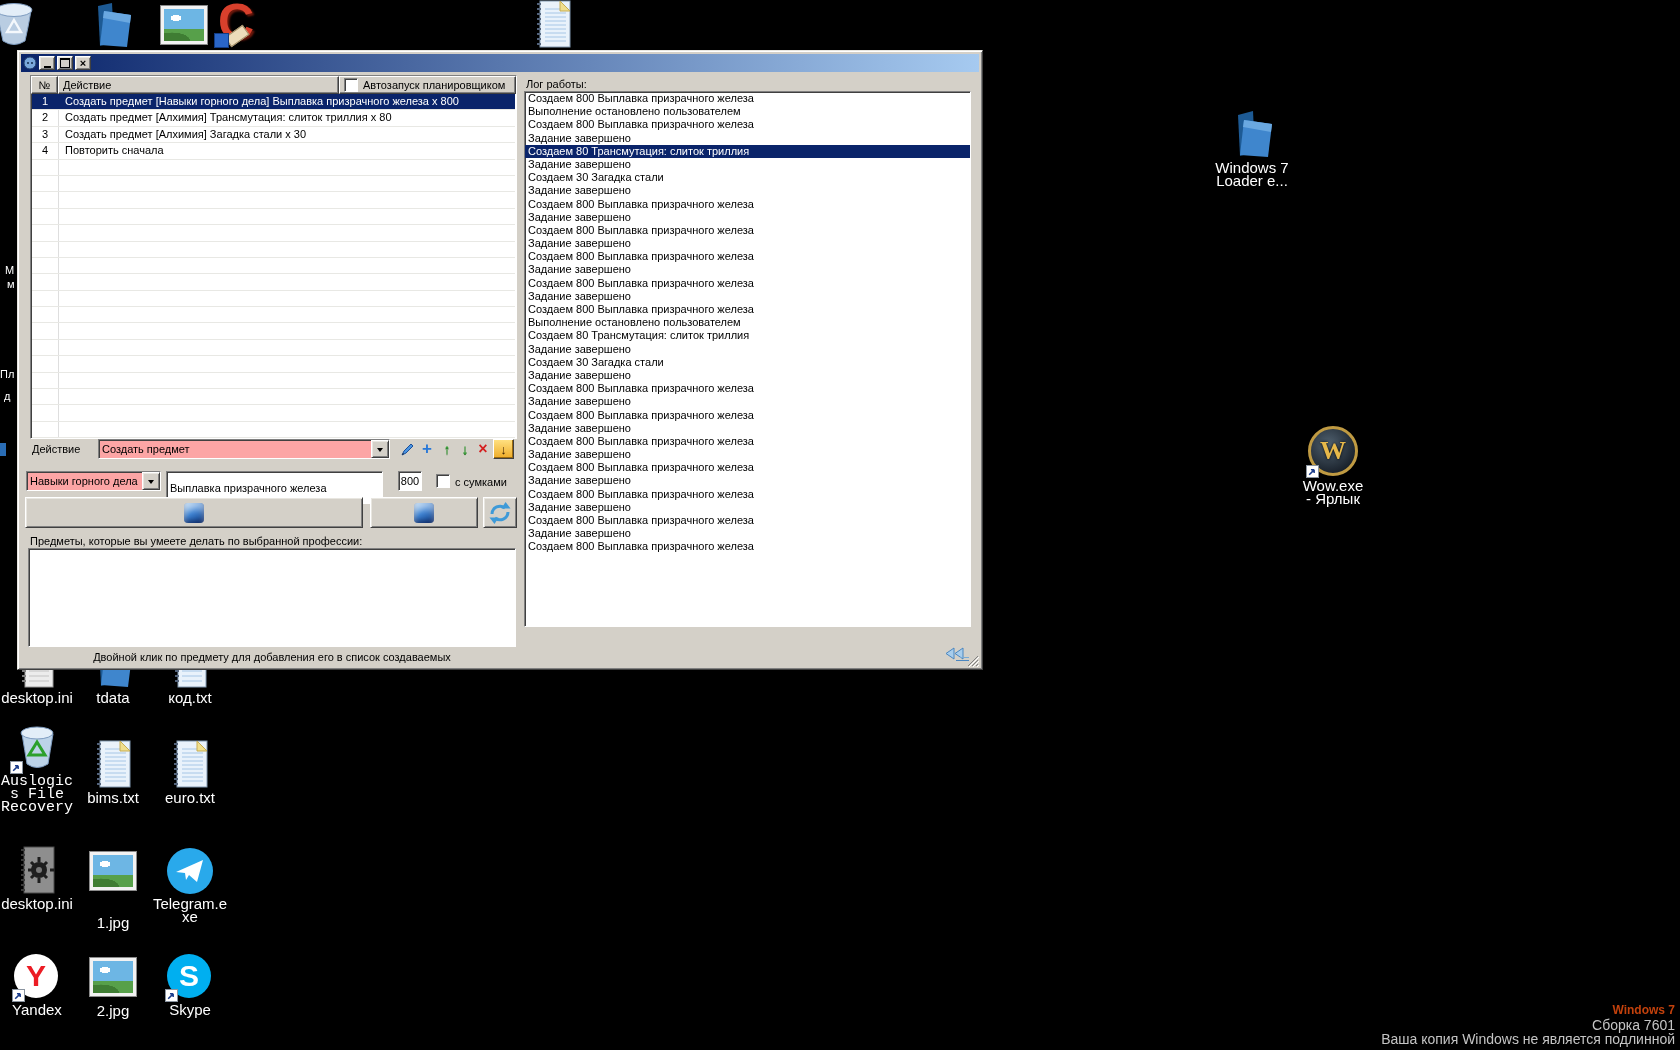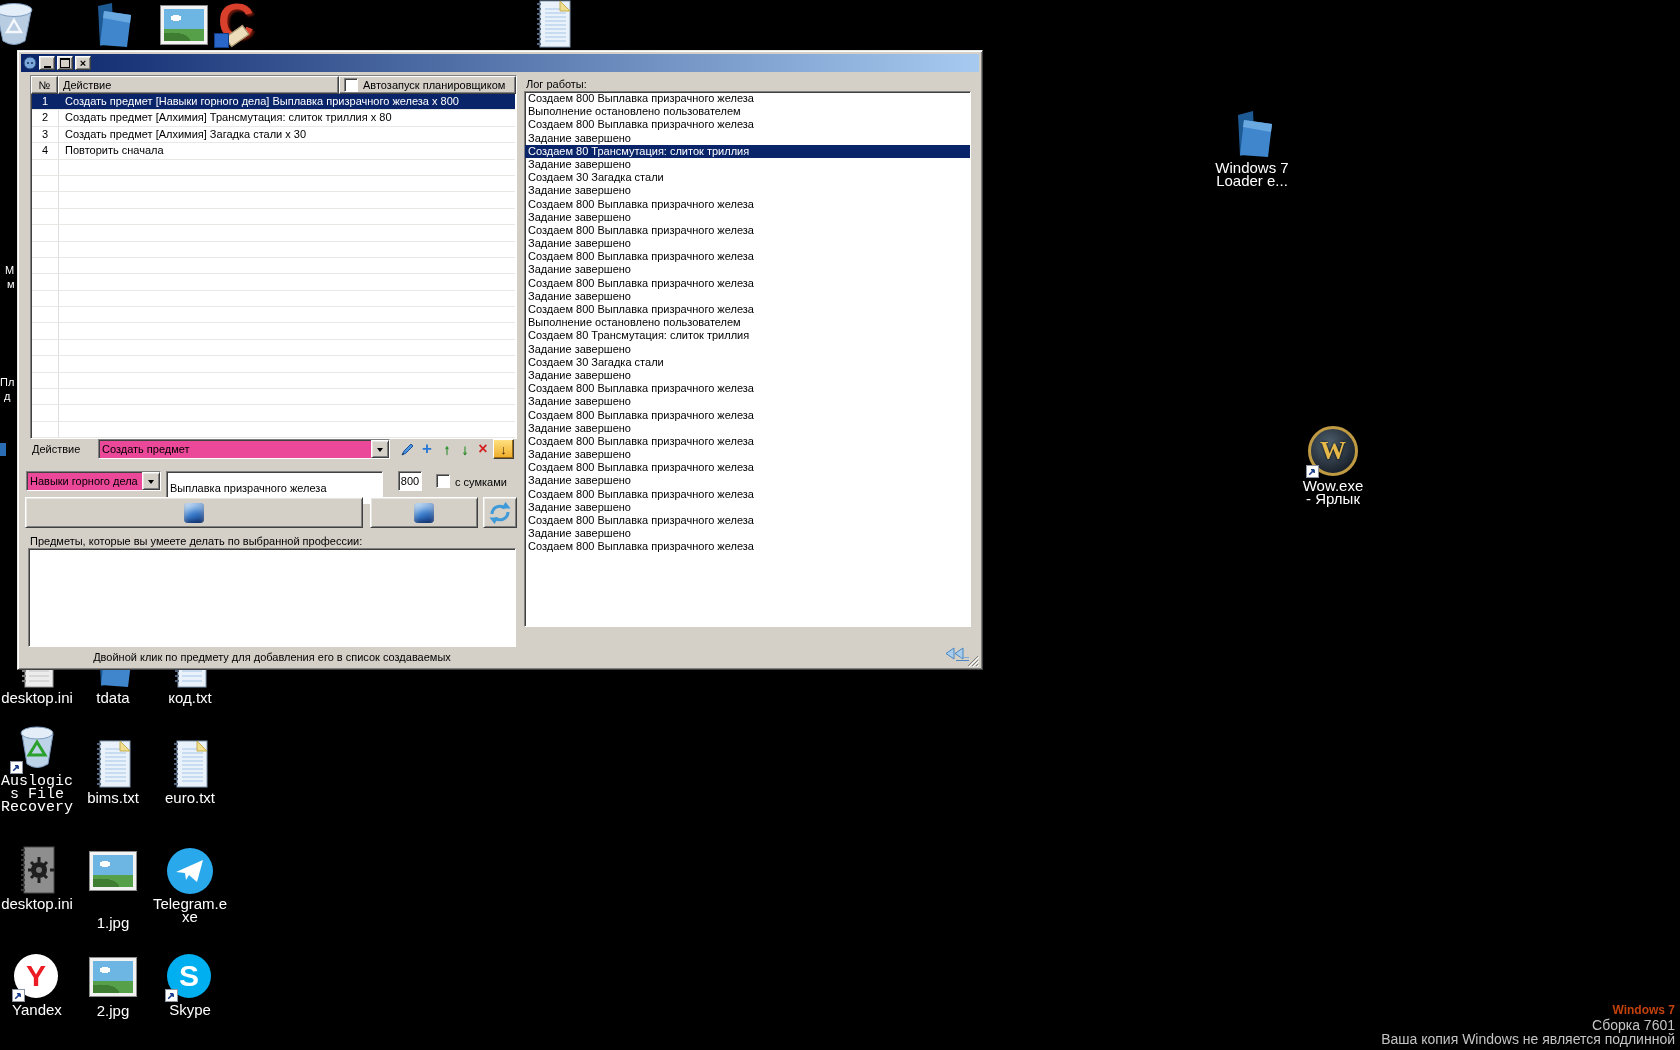--- a/index.html
+++ b/index.html
@@ -86,21 +86,21 @@
   .c-auto { flex:1; display:flex; align-items:center; gap:5px; padding-top:0; }
   .checkbox { width:12px; height:12px; background:#fff; border:1px solid; border-color:#808080 #ffffff #ffffff #808080; box-shadow: inset 1px 1px 0 #404040; box-sizing:content-box; flex:none; }
   .tl-body { position:absolute; left:1px; right:1px; top:18px; bottom:1px; z-index:1; }
   .trow { height:16.4px; box-sizing:border-box; border-bottom:1px solid #e8e8e4; display:flex; font-size:11px; line-height:15px; white-space:nowrap; }
   .trow .tnum { width:26px; text-align:center; flex:none; }
   .trow .tact { flex:1; padding-left:7px; overflow:hidden; }
   .trow.sel { background:#0a246a; color:#fff; position:relative; z-index:1; }
 
   
   .flabel { position:absolute; font-size:11px; color:#000; white-space:nowrap; }
-  .combo { position:absolute; display:flex; align-items:stretch; background:#ec4899; border:1px solid; border-color:#808080 #ffffff #ffffff #808080; box-shadow: inset 1px 1px 0 #404040; box-sizing:border-box;justify-content:space-between; }
+  .combo { position:absolute; display:flex; align-items:stretch; background:#fca5a5; border:1px solid; border-color:#808080 #ffffff #ffffff #808080; box-shadow: inset 1px 1px 0 #404040; box-sizing:border-box;justify-content:space-between; }
   .combo .val { flex:1; font-size:11px; line-height:16px; padding:1px 3px 0; white-space:nowrap; overflow:hidden; }
   .combo .drop { width:16px; flex:none; background:#d4d0c8; border:1px solid; border-color:#ffffff #404040 #404040 #ffffff; box-shadow: inset 1px 1px 0 #e8e6e0, inset -1px -1px 0 #808080; display:flex; align-items:center; justify-content:center; }
   .tri-down { width:0; height:0; border:3px solid transparent; border-top:4px solid #000; margin-top:4px; }
   input.field { position:absolute; background:#fff; border:1px solid; border-color:#808080 #ffffff #ffffff #808080; box-shadow: inset 1px 1px 0 #404040; box-sizing:border-box; font-family:inherit; font-size:11px; padding:0 3px; outline:none; }
   .ticon { position:absolute; width:18px; height:18px; display:flex; align-items:center; justify-content:center; font-weight:bold; }
   .ticon.plus { color:#2878d8; font-size:17px; }
   .ticon.up, .ticon.down { color:#2fa02f; font-size:14px; text-shadow:0 1px 0 #1a6a1a; }
   .ticon.del { color:#d42020; font-size:16px; }
   .goldbtn { position:absolute; width:21px; height:20px; background:linear-gradient(#ffe080,#eeac28); border:1px solid; border-color:#fff #404040 #404040 #fff; box-shadow: inset -1px -1px 0 #9a6a10; box-sizing:border-box; display:flex; align-items:center; justify-content:center; color:#3c2000; font-weight:bold; font-size:13px; }
   .btn3d { position:absolute; background:#d4d0c8; border:1px solid; border-color:#ffffff #404040 #404040 #ffffff; box-shadow: inset 1px 1px 0 #e8e6e0, inset -1px -1px 0 #808080; box-sizing:border-box; display:flex; align-items:center; justify-content:center; }
@@ -162,21 +162,21 @@
         <rect x="6" y="1" width="30" height="46" fill="#e9f2fb" stroke="#8098b0"></rect>
         <path d="M11,9 h21 M11,13 h21 M11,17 h21 M11,21 h21 M11,25 h21 M11,29 h21 M11,33 h21 M11,37 h21 M11,41 h21" stroke="#a6c6e6" stroke-width="1"></path>
         <path d="M7,4 h-4 M7,9 h-4 M7,14 h-4 M7,19 h-4 M7,24 h-4 M7,29 h-4 M7,34 h-4 M7,39 h-4 M7,44 h-4" stroke="#52627a" stroke-width="2"></path>
         <path d="M26,1 L36,11 L26,11 Z" fill="#f0df8e" stroke="#c6ac52"></path>
       </svg>
     </div>
   </div>
 
   <span class="frag" style="left:5px;top:264px;">М</span>
   <span class="frag" style="left:7px;top:278px;">м</span>
-  <span class="frag" style="left:0px;top:376px;">Пл</span>
+  <span class="frag" style="left:0px;top:368px;">Пл</span>
   <span class="frag" style="left:4px;top:390px;">д</span>
   <span class="sliver"></span>
 
   <div class="dicon" style="left:1214px;top:110px;">
     <div class="art" style="width:46px;height:48px;">
       <svg width="46" height="48" viewBox="0 0 46 48">
         <path d="M9,5 L24,1 L26,42 L11,46 Z" fill="#1d5a94"></path>
         <path d="M15,10 L43,14 L39,47 L11,45 Z" fill="#3f86cd"></path>
         <path d="M15,10 L43,14 L42,22 L14,17 Z" fill="#6aa8e0"></path>
       </svg>

